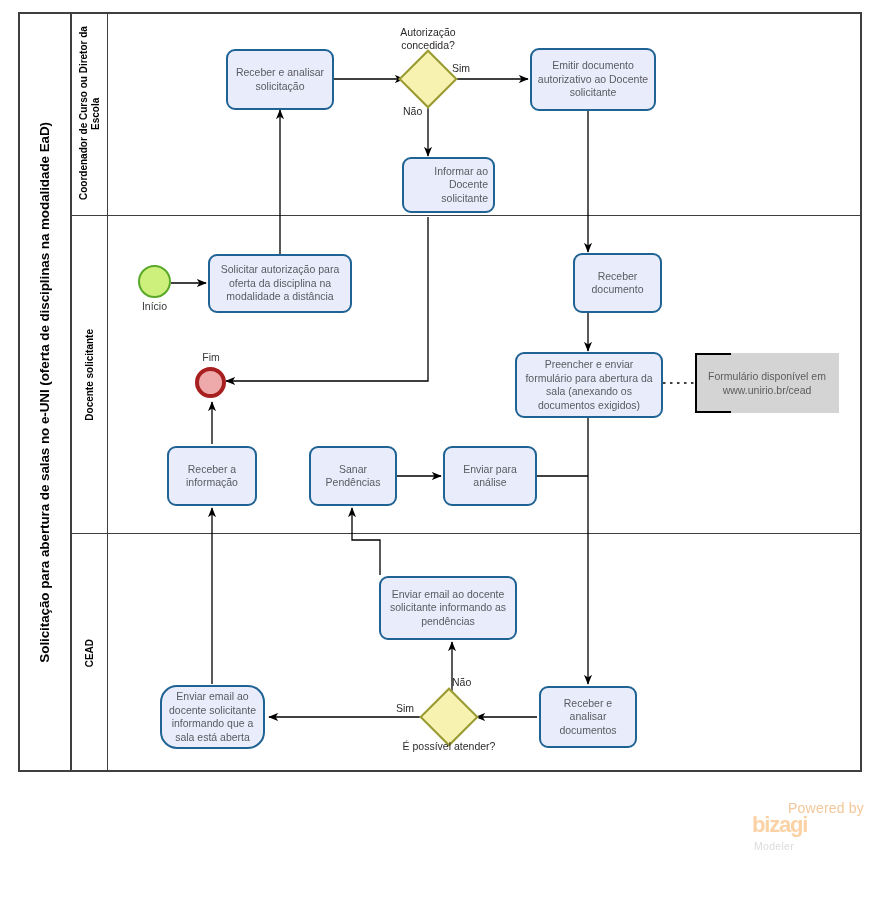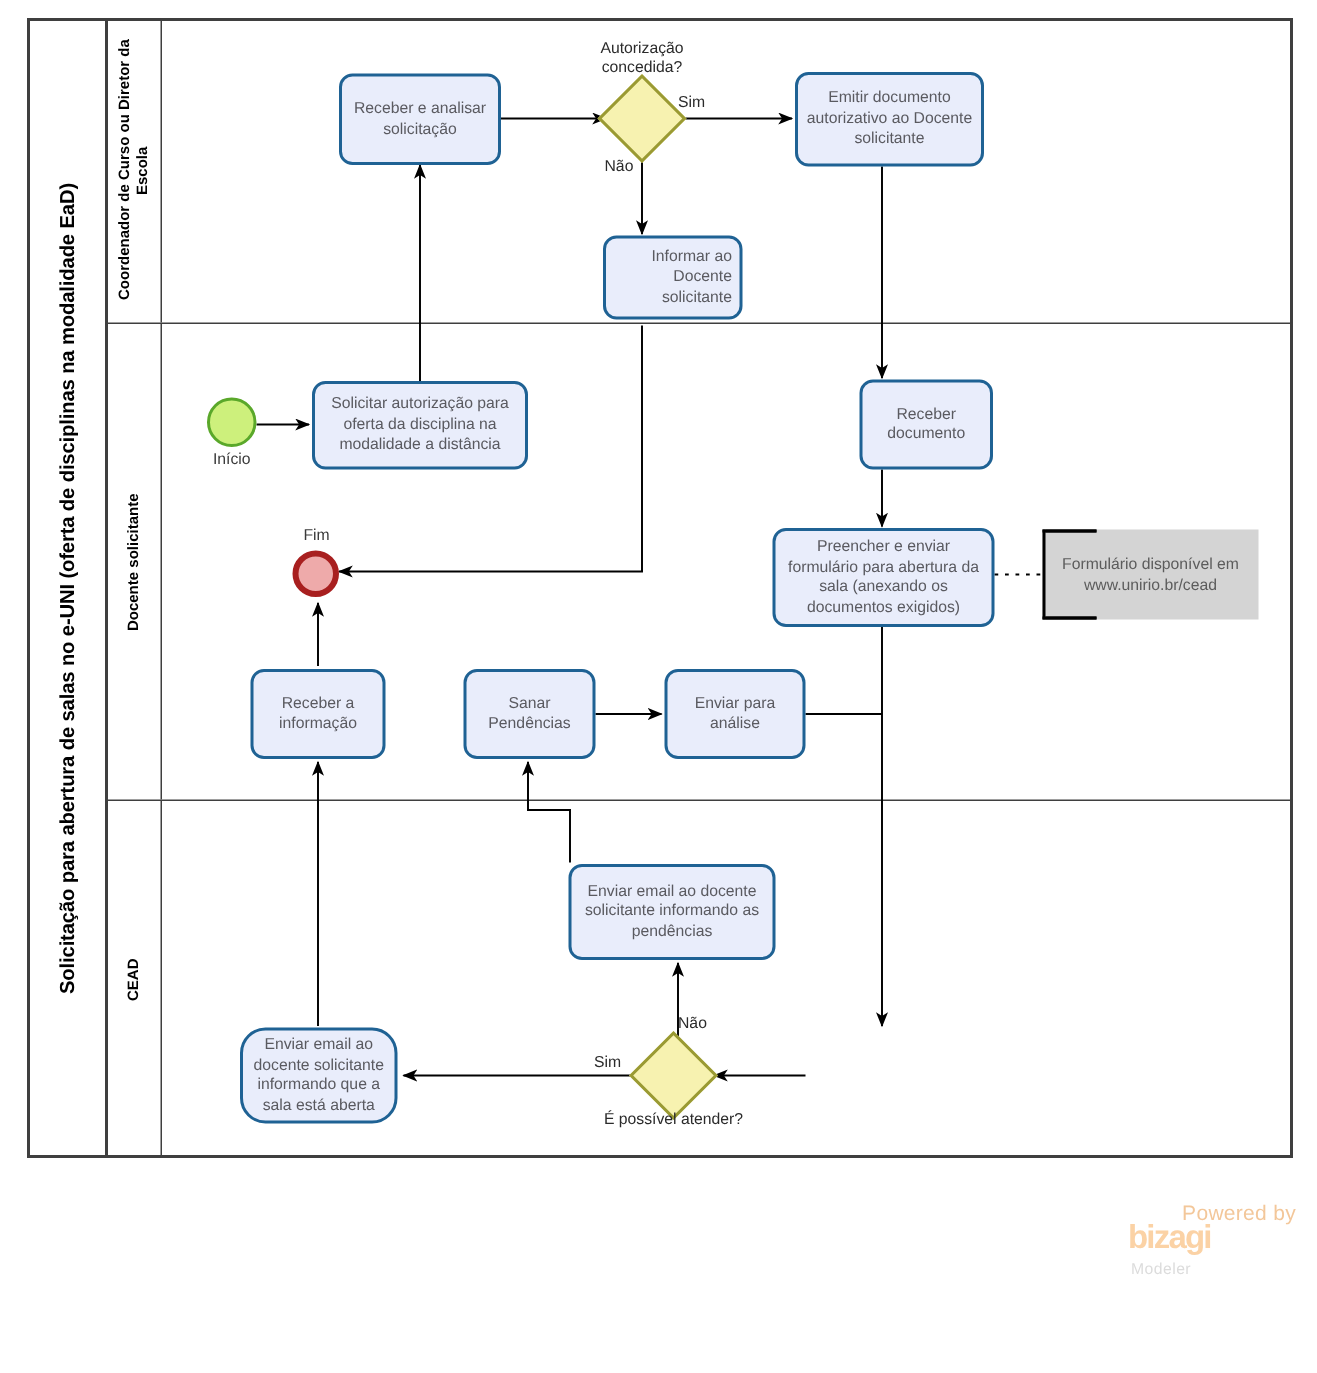--- a/index.html
+++ b/index.html
@@ -376,20 +376,23 @@
   </div>
 
   <div class="flow-label" style="left:396px; top:702px;">
     <span>Sim</span>
   </div>
 
   <div class="task" style="left:160px; top:685px; width:105px; height:64px;border-radius:17px;">
     <span>Enviar email ao docente solicitante informando que a sala está aberta</span>
   </div>
 
+  <div class="task" style="left:539px; top:686px; width:98px; height:62px;">
+    <span>Receber e analisar documentos</span>
+  </div>
 
   <div class="bizagi">
     <div class="powered">Powered by</div>
     <div class="wordmark">bizagi</div>
     <div class="modeler">Modeler</div>
   </div>
 
 </div>
 
 </body></html>

